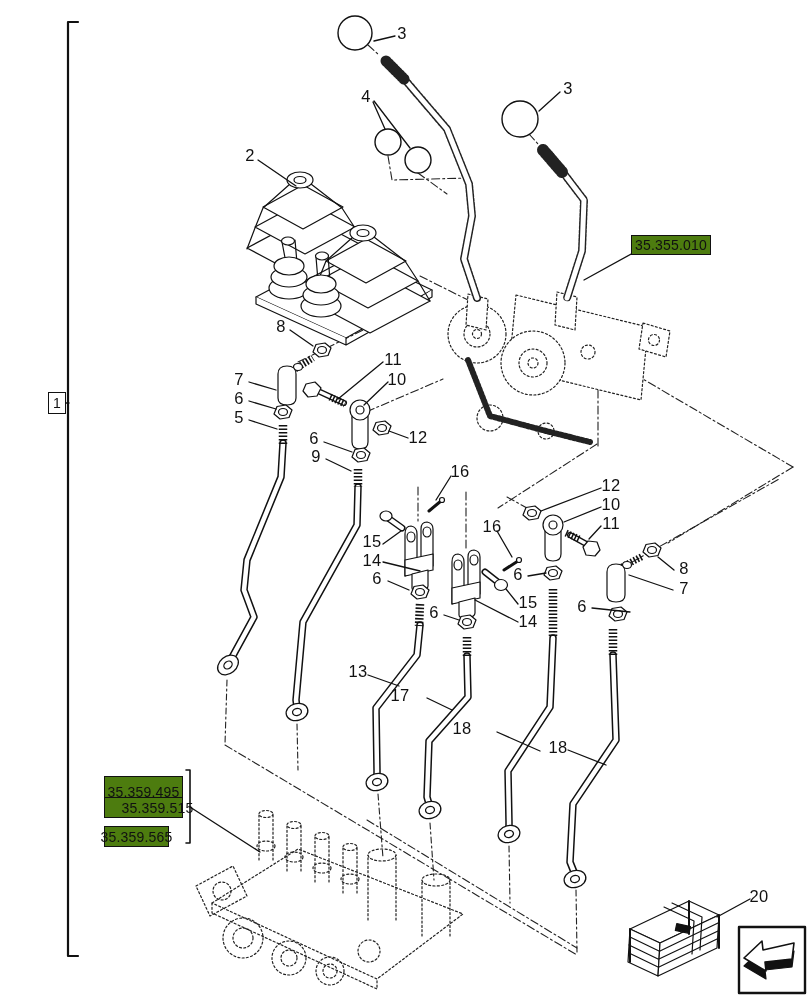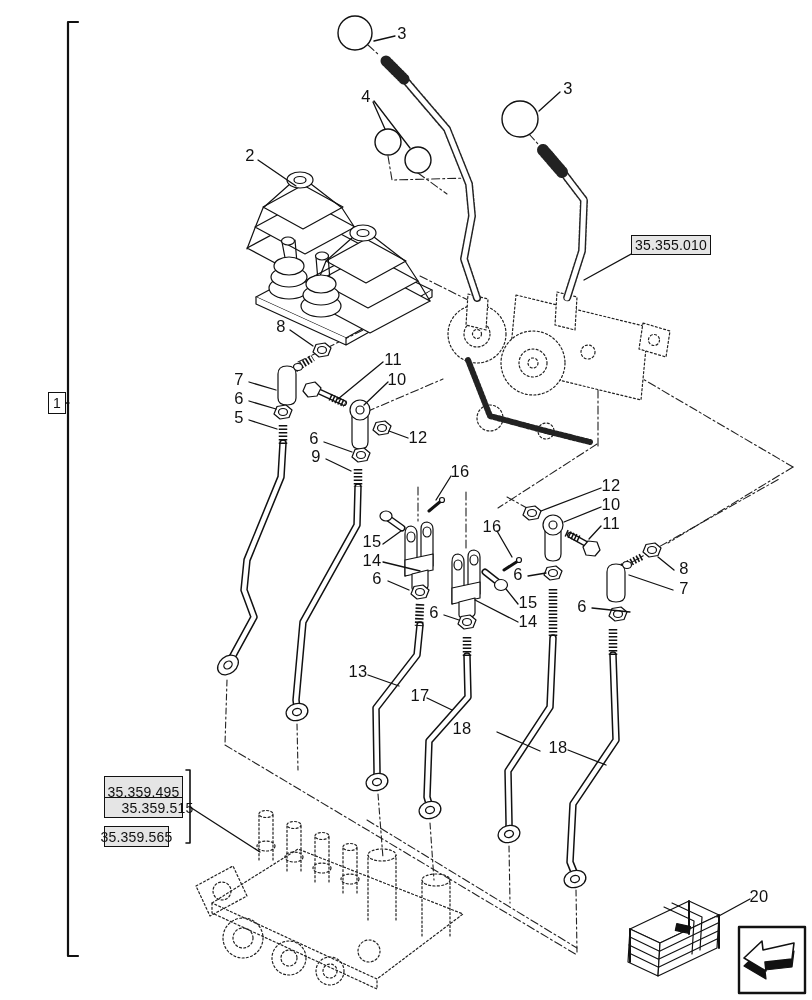--- a/index.html
+++ b/index.html
@@ -1,21 +1,21 @@
 <!DOCTYPE html>
 <html><head>
 <meta charset="utf-8">
 <style>
   html,body{margin:0;padding:0;background:#fff;}
   #page{position:relative;width:812px;height:1000px;background:#fff;overflow:hidden;
         font-family:"Liberation Sans",sans-serif;color:#111;}
   #art{position:absolute;left:0;top:0;}
   .callout{position:absolute;transform:translate(-50%,-50%);font-size:16.5px;line-height:1;
            color:#111;letter-spacing:.3px;white-space:nowrap;}
-  .refbox{position:absolute;box-sizing:border-box;border:1.6px solid #111;background:#e5e5e5;
+  .refbox{position:absolute;box-sizing:border-box;border:1.6px solid #111;background:#4d7c0f;
           display:flex;align-items:center;justify-content:center;font-size:14px;
           letter-spacing:.2px;white-space:nowrap;}
   .grouplabel{position:absolute;box-sizing:border-box;border:1.5px solid #111;background:#fff;
           display:flex;align-items:center;justify-content:center;font-size:14px;}
 </style>
 </head>
 <body>
 
 <div id="page">
 
@@ -402,18 +402,18 @@
       <div class="callout" style="left: 684px; top: 588px;">7</div>
       <div class="callout" style="left: 372px; top: 541px;">15</div>
       <div class="callout" style="left: 372px; top: 560px;">14</div>
       <div class="callout" style="left: 377px; top: 578px;">6</div>
       <div class="callout" style="left: 434px; top: 612px;">6</div>
       <div class="callout" style="left: 528px; top: 602px;">15</div>
       <div class="callout" style="left: 528px; top: 621px;">14</div>
       <div class="callout" style="left: 518px; top: 574px;">6</div>
       <div class="callout" style="left: 582px; top: 606px;">6</div>
       <div class="callout" style="left: 358px; top: 671px;">13</div>
-      <div class="callout" style="left: 420px; top: 695px;">17</div>
+      <div class="callout" style="left: 400px; top: 695px;">17</div>
       <div class="callout" style="left: 462px; top: 728px;">18</div>
       <div class="callout" style="left: 558px; top: 747px;">18</div>
       <div class="callout" style="left: 759px; top: 896px;">20</div>
     </div>
 </div>
 
 </body></html>

